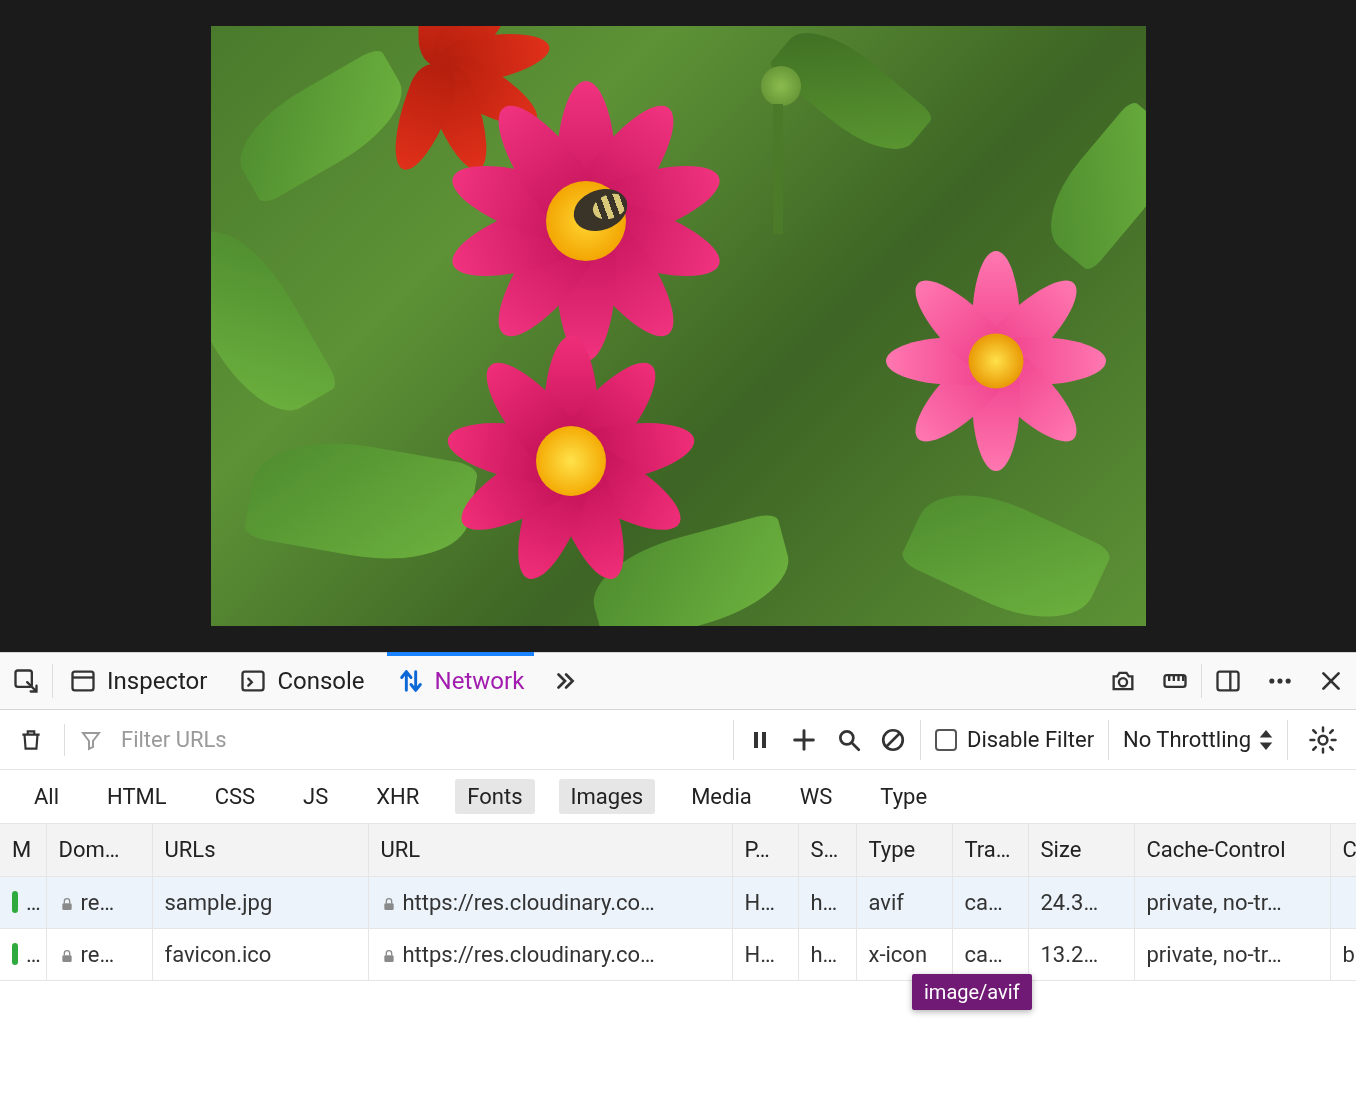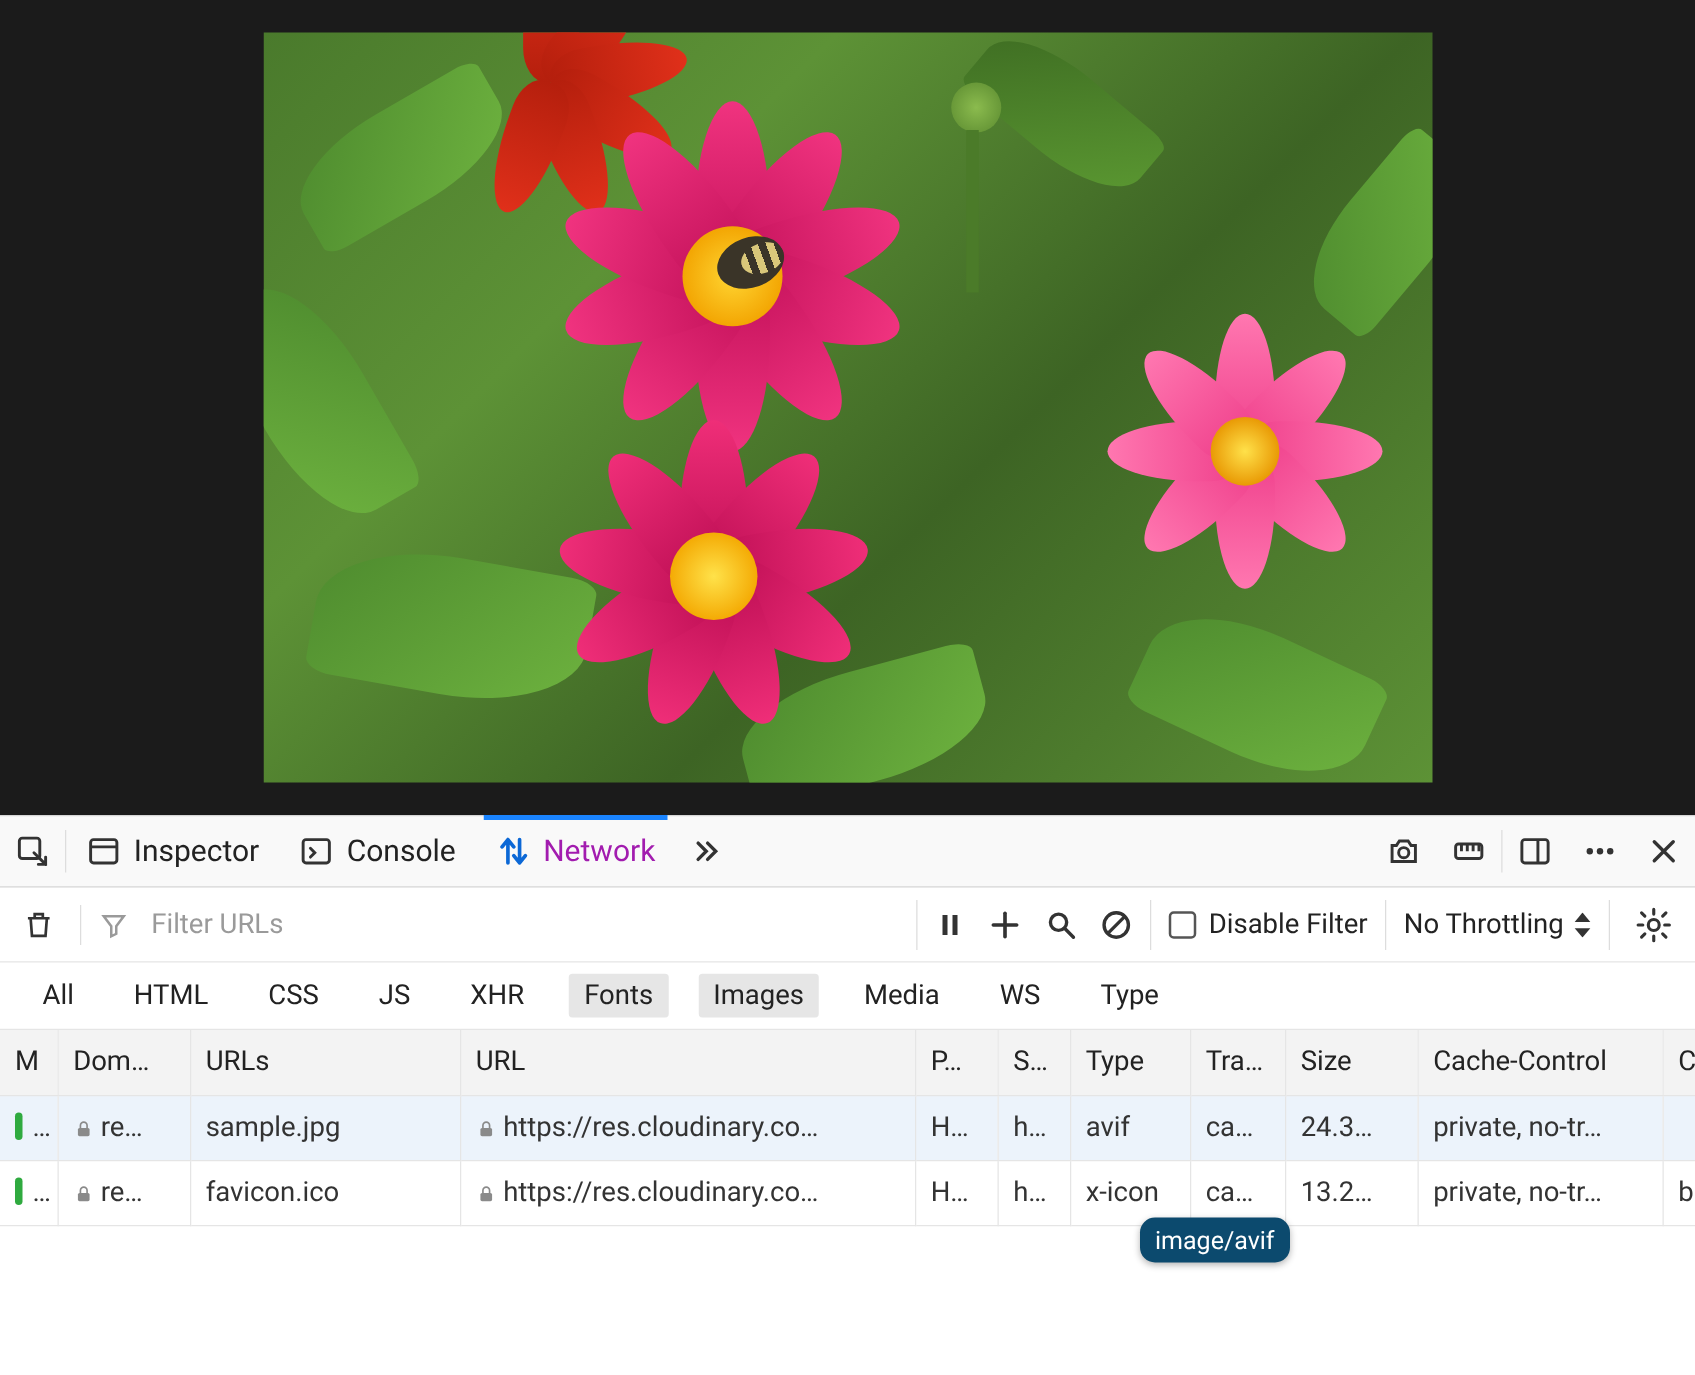--- a/index.html
+++ b/index.html
@@ -206,25 +206,25 @@
       display:inline-block;
       width:6px; height:22px;
       border-radius:3px;
       background:#2faa3f;
       margin-right:8px;
       vertical-align:-3px;
     }
     
     .tooltip {
       position:absolute;
-      background:#0c4a6e;
+      background:#701a75;
       color:#fff;
       font-size:20px;
       padding:6px 12px;
-      border-radius:12px;
+      border-radius:2px;
       box-shadow:0 2px 6px rgba(0,0,0,.3);
       pointer-events:none;
     }
   </style>
 </head>
 <body>
 
 <div class="viewer-area">
   <div class="flower-img" aria-label="flowers">
 

